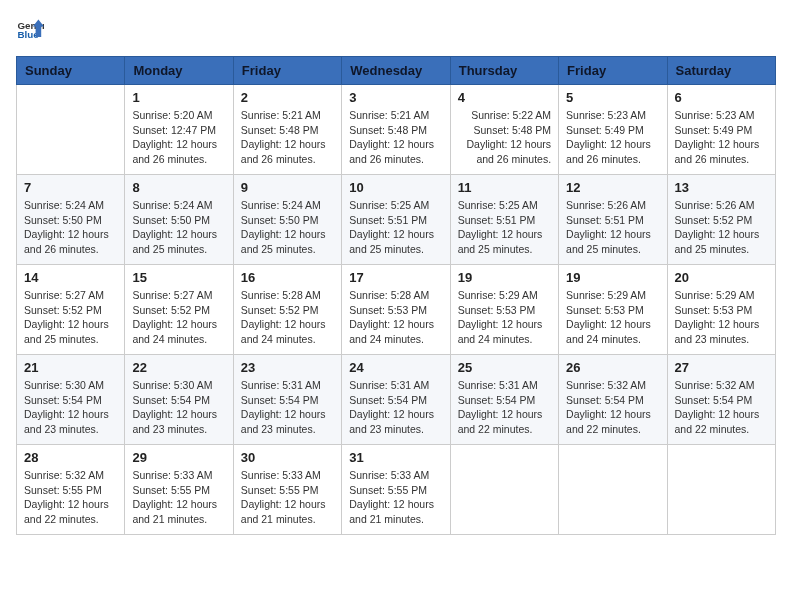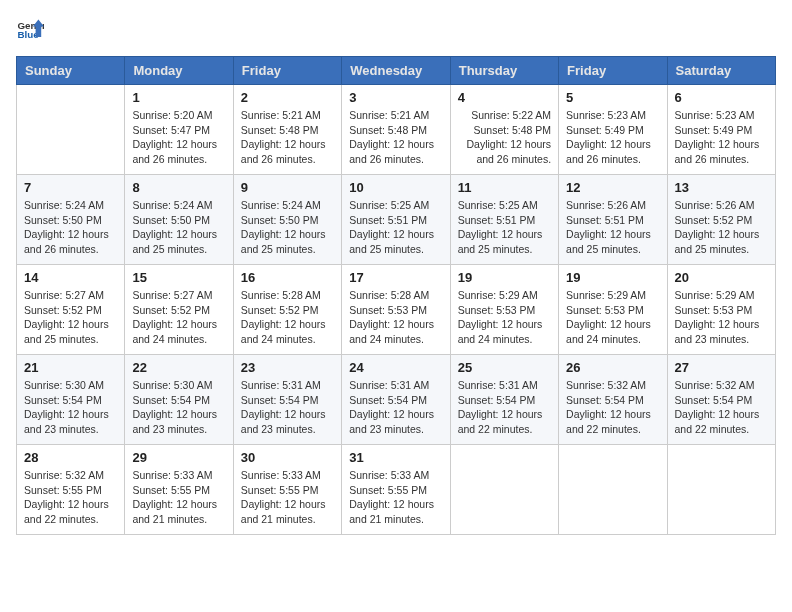--- a/index.html
+++ b/index.html
@@ -37,21 +37,21 @@
       font-size: 15px;
       color: #555;
     }
     table {
       width: 100%;
       border-collapse: collapse;
       table-layout: fixed;
     }
     thead th {
       background: #3a6fba;
-      color: #e5e5e5;
+      color: #0f172a;
       text-align: left;
       padding: 6px 8px;
       font-size: 13px;
       font-weight: bold;
       border: 1px solid #2a5a9a;
     }
     tbody td {
       vertical-align: top;
       border: 1px solid #ccc;
       padding: 5px 7px;
@@ -103,21 +103,21 @@
         <th>Friday</th>
         <th>Saturday</th>
       </tr>
   </thead>
   <tbody id="calendar-body">
       <tr>
         <td class="empty-cell"></td>
         <td>
           <span class="day-num">1</span>
           <div class="cell-info" style="white-space: pre-line;">Sunrise: 5:20 AM
-Sunset: 5:47 PM
+Sunset: 12:47 PM
 Daylight: 12 hours
 and 26 minutes.</div>
         </td>
         <td>
           <span class="day-num">2</span>
           <div class="cell-info" style="white-space: pre-line;">Sunrise: 5:21 AM
 Sunset: 5:48 PM
 Daylight: 12 hours
 and 26 minutes.</div>
         </td>

